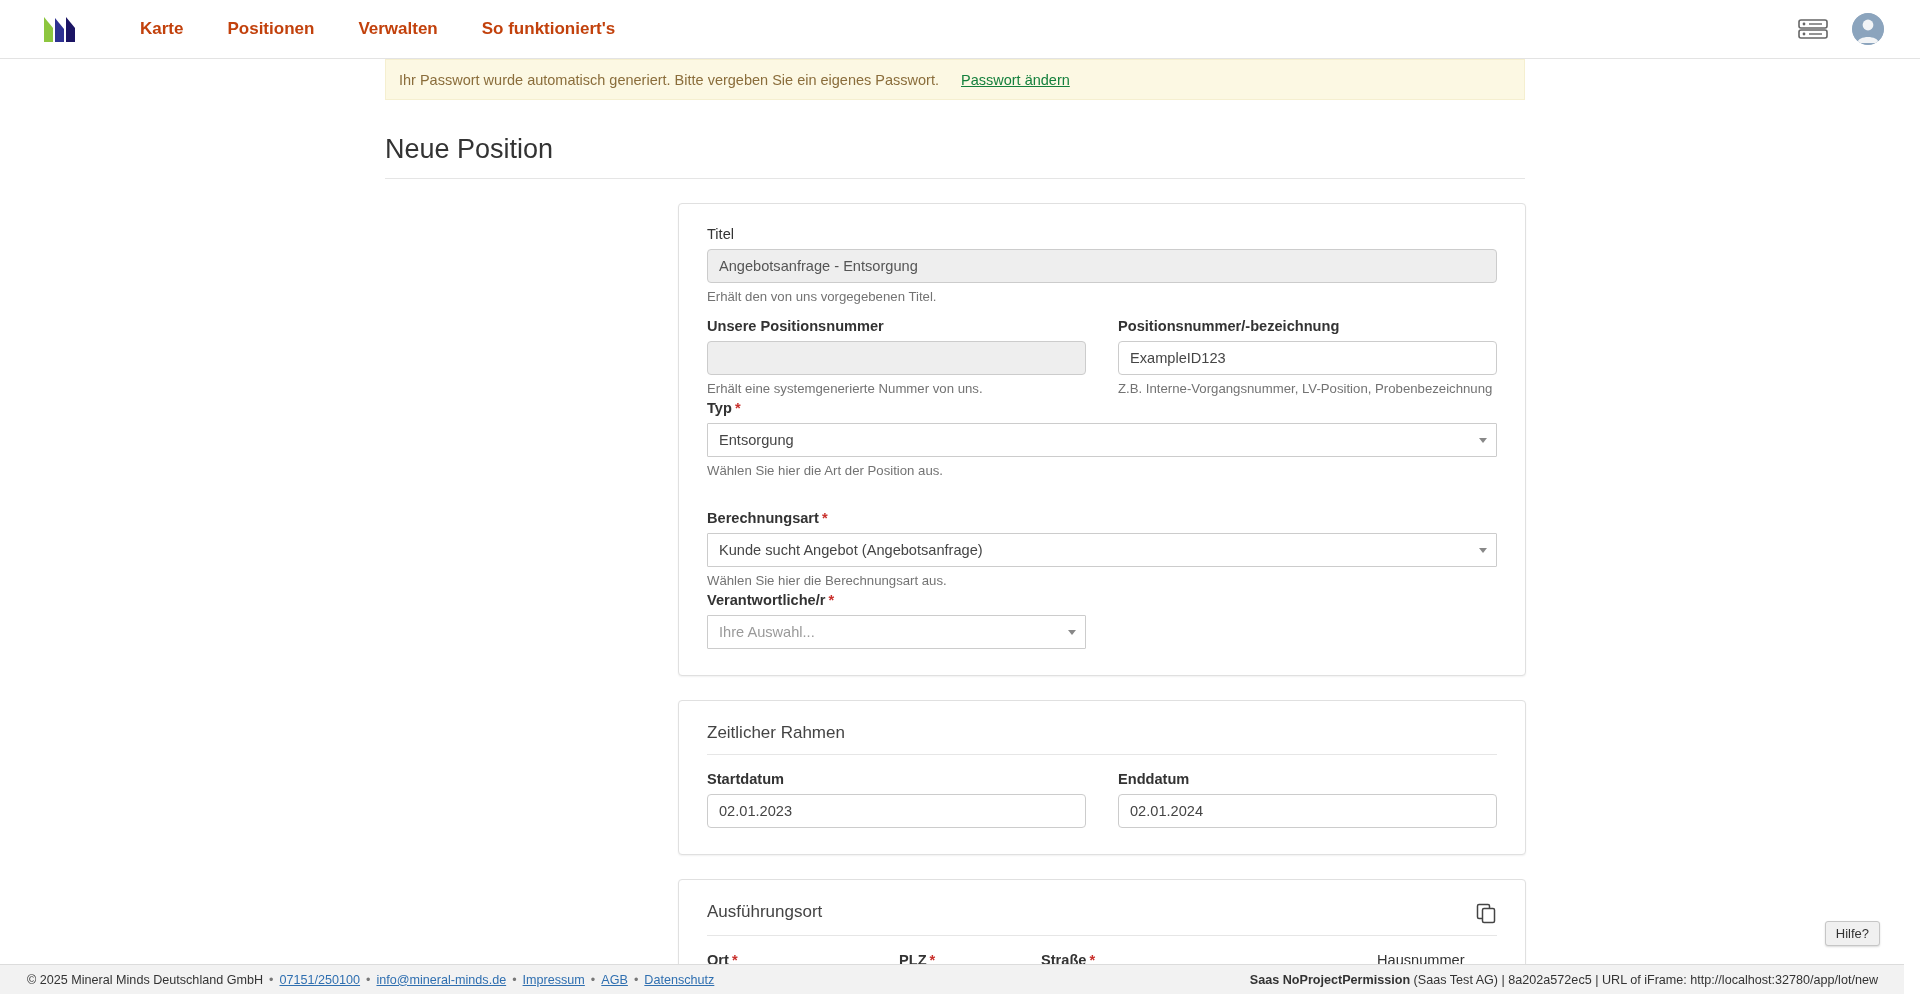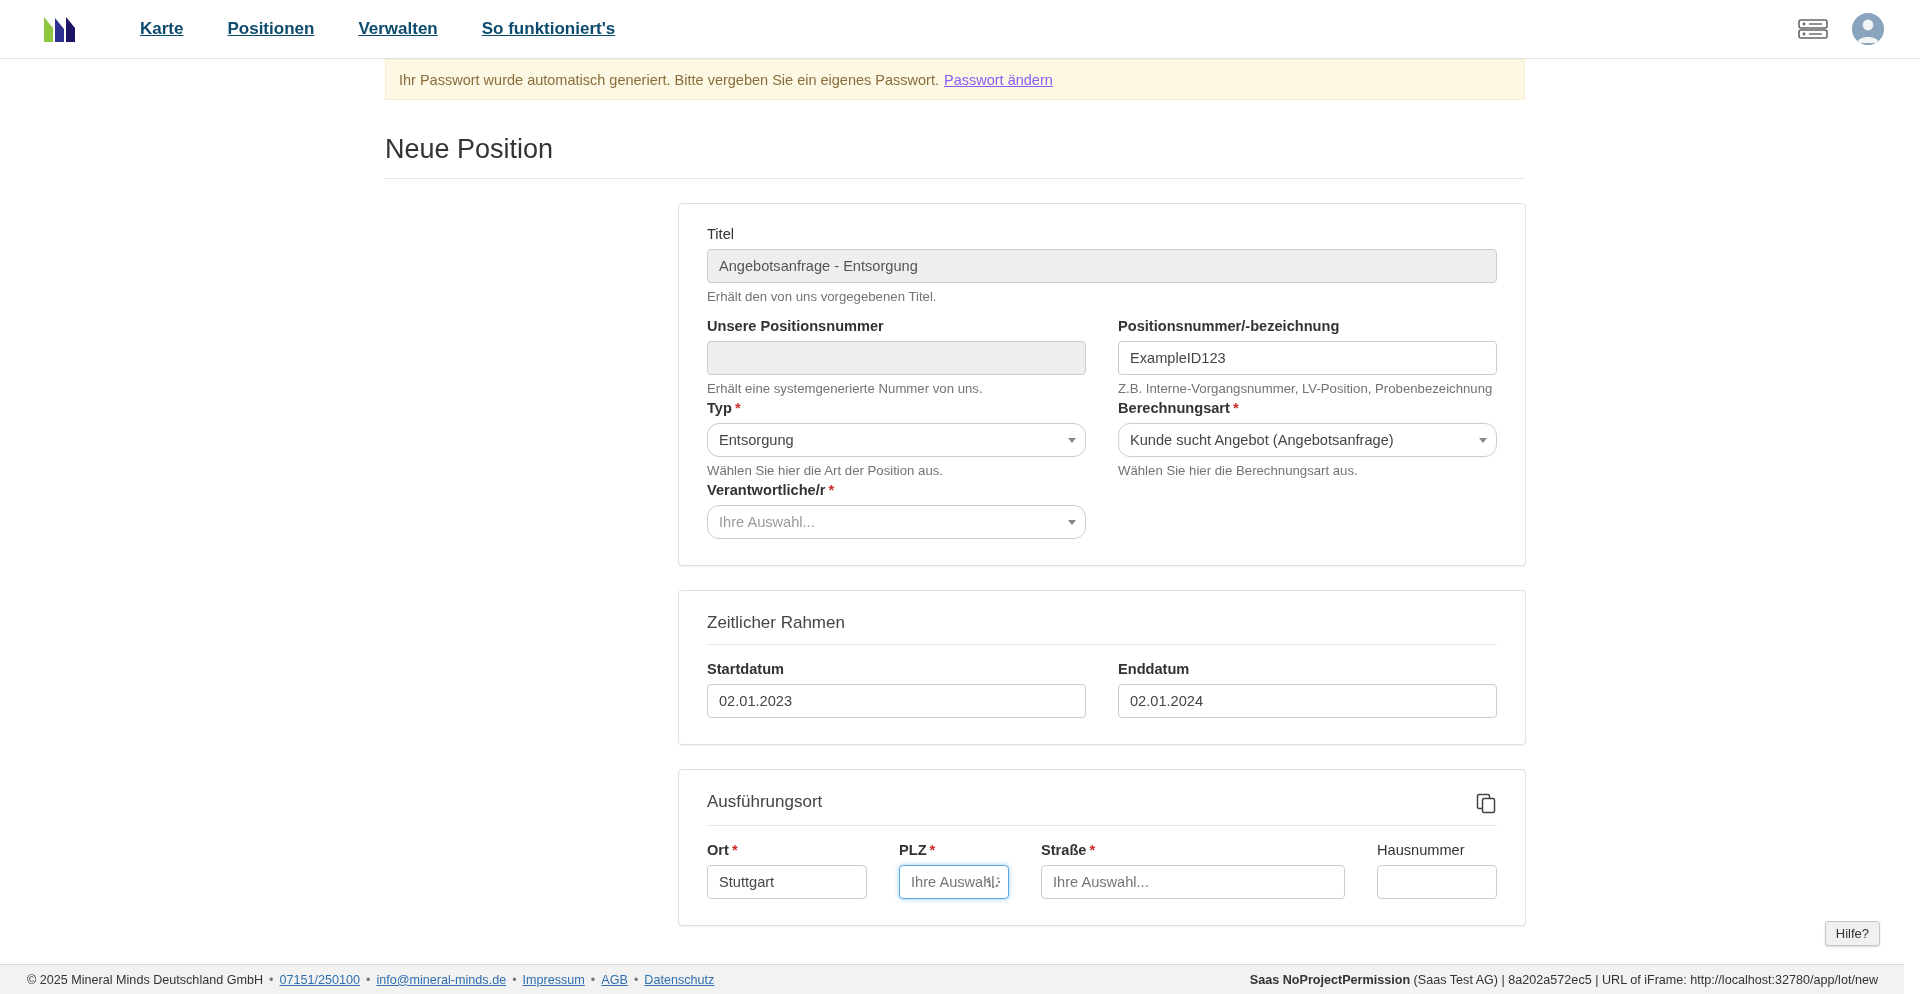--- a/index.html
+++ b/index.html
@@ -21,22 +21,22 @@
     display: flex; align-items: center;
     z-index: 40;
   }
   .brand {
     margin-left: 42px; margin-right: 44px;
     width: 42px; height: 34px;
     display: flex; align-items: center; justify-content: center;
   }
   .nav-links { display: flex; align-items: center; gap: 0px; }
   .nav-link {
-    font-size: 17px; color: #0c4a6e; font-weight: bold;
-    padding: 6px 22px; cursor: pointer; white-space: nowrap; text-decoration: underline;
+    font-size: 17px; color: #c2410c; font-weight: bold;
+    padding: 6px 22px; cursor: pointer; white-space: nowrap;
   }
   .nav-link:first-child { padding-left: 12px; }
   .nav-right {
     margin-left: auto; display: flex; align-items: center; gap: 22px;
     margin-right: 36px;
   }
   .nav-icon-btn {
     width: 34px; height: 30px; display: flex; align-items: center; justify-content: center;
     cursor: pointer;
   }
@@ -49,21 +49,21 @@
   
   .alert {
     position: absolute; top: 59px; left: 385px;
     width: 1140px; height: 41px;
     background: #fcf8e3; border: 1px solid #f5efd0;
     display: flex; align-items: center;
     padding-left: 13px;
     font-size: 14.5px; color: #8a6d3b;
     z-index: 5;
   }
-  .alert a { color: #8b5cf6; text-decoration: underline; margin-left: 5px; }
+  .alert a { color: #15803d; text-decoration: underline; margin-left: 22px; }
 
   
   .page {
     position: absolute; top: 100px; left: 0; width: 1731px;
     height: 864px;
     overflow: hidden;
   }
   .page-title {
     margin: 34px 0 0 385px;
     font-size: 27px; color: #333; font-weight: normal;
@@ -106,21 +106,21 @@
     border: 1px solid #ccc; border-radius: 4px;
     padding: 0 11px;
     font-size: 14.6px; color: #454545;
     background: #fff;
     font-family: "Liberation Sans", sans-serif;
   }
   input.inp[readonly], .inp.disabled { background: #eeeeee; color: #555; }
 
   .select {
     width: 100%; height: 34px;
-    border: 1px solid #ccc; border-radius: 12px;
+    border: 1px solid #ccc; border-radius: 1px;
     background: #fff; display: flex; align-items: center;
     padding: 0 11px; font-size: 14.6px; color: #454545;
     position: relative; cursor: pointer;
   }
   .select .caret {
     position: absolute; right: 9px; top: 50%; margin-top: -2px;
     width: 0; height: 0;
     border-left: 4px solid transparent; border-right: 4px solid transparent;
     border-top: 5px solid #888;
   }
@@ -221,21 +221,21 @@
         <input class="inp disabled" readonly="" value="" style="">
         <div class="help">Erhält eine systemgenerierte Nummer von uns.</div>
       </div>
       <div class="col">
         <label class="lbl">Positionsnummer/-bezeichnung</label>
         <input class="inp" value="ExampleID123" style="">
         <div class="help">Z.B. Interne-Vorgangsnummer, LV-Position, Probenbezeichnung</div>
       </div>
     </div>
 
-    <div class="row" style="margin-top:4px;">
+    <div class="row" style="margin-top:4px;flex-direction:column;">
       <div class="col">
         <label class="lbl">
           <span>Typ</span><span class="req">*</span>
         </label>
         <div class="select">
           <span>Entsorgung</span>
           <span class="caret"></span>
         </div>
         <div class="help">Wählen Sie hier die Art der Position aus.</div>
       </div>

